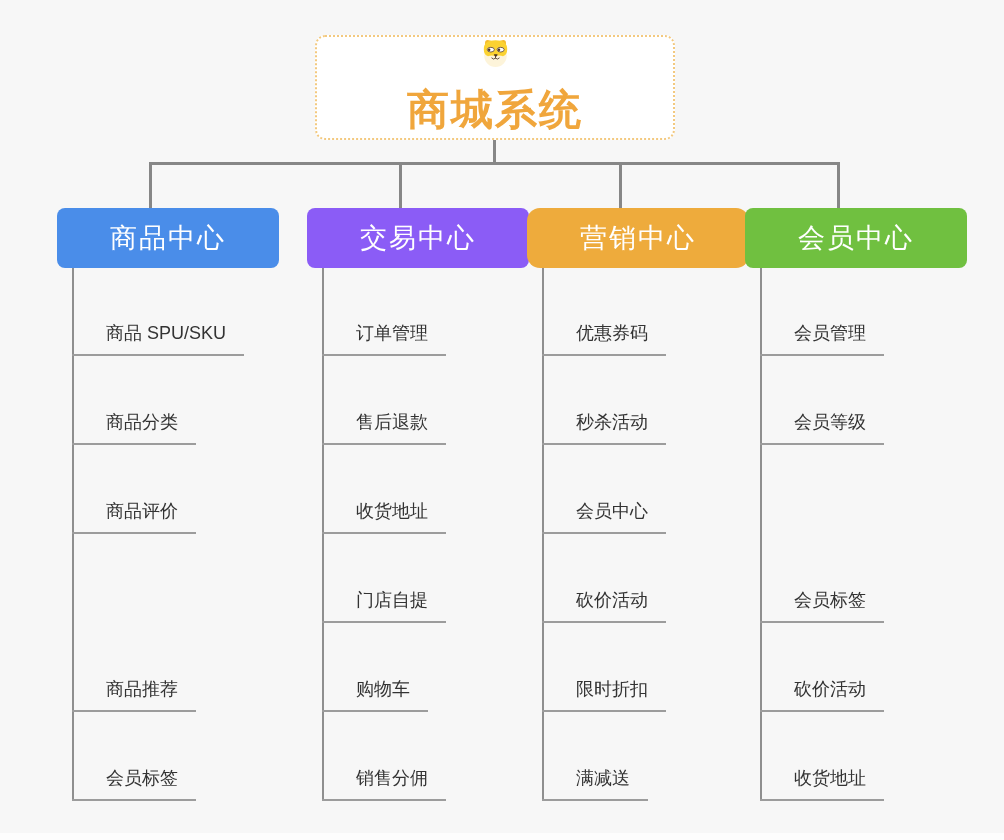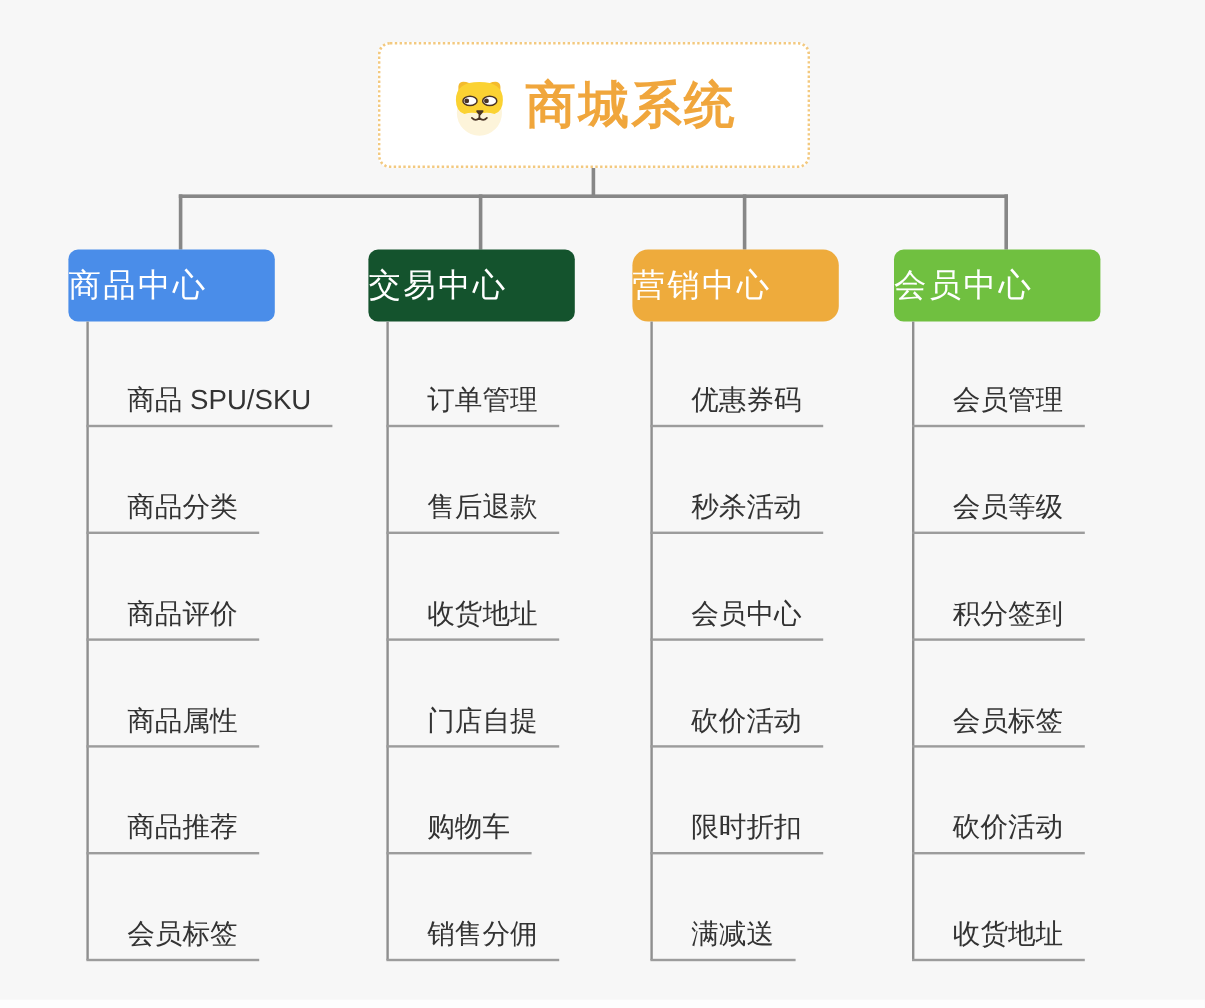--- a/index.html
+++ b/index.html
@@ -8,51 +8,51 @@
     background:#f7f7f7;
     font-family:"Liberation Sans","DejaVu Sans",sans-serif;
   }
   .canvas{position:absolute;inset:0;}
 
   
   .root-node{
     position:absolute;left:315px;top:35px;width:360px;height:105px;
     background:#ffffff;border:2px dotted #f3c97f;border-radius:10px;
     box-sizing:border-box;
-    display:flex;align-items:center;justify-content:center;gap:15px;
+    display:flex;align-items:center;justify-content:center;gap:15px;flex-direction:column;
   }
   .root-title{
     font-size:42px;font-weight:600;color:#f0a63c;letter-spacing:2px;white-space:nowrap;
   }
 
   
   .conn{position:absolute;background:#878787;}
   .conn.stub  {left:493px;top:140px;width:3px;height:25px;}
   .conn.hbar  {left:149px;top:162px;width:691px;height:3px;}
   .conn.drop  {top:162px;width:3px;height:46px;}
   .conn.drop.d1{left:149px;} .conn.drop.d2{left:399px;}
   .conn.drop.d3{left:619px;} .conn.drop.d4{left:837px;}
 
   
   .branch{position:absolute;top:208px;width:240px;height:620px;}
   .branch.b1{left:57px;} .branch.b2{left:307px;}
   .branch.b3{left:527px;} .branch.b4{left:745px;}
   .branch-header{
-    position:absolute;left:0;top:0;width:172px;height:60px;border-radius:8px;
-    display:flex;align-items:center;
+    position:absolute;left:0;top:0;width:222px;height:60px;border-radius:8px;
+    display:flex;align-items:center;justify-content:center;
   }
   .branch-header span{
     color:#ffffff;font-size:27px;font-weight:500;letter-spacing:2px;white-space:nowrap;
   }
   .spine{
     position:absolute;left:15px;top:60px;width:2px;height:532px;background:#8f8f8f;
   }
   .item{
     position:absolute;left:15px;
-    font-size:23px;line-height:30px;color:#333333;white-space:nowrap;
+    font-size:18px;line-height:30px;color:#333333;white-space:nowrap;
     padding:0 18px 6px 34px;border-bottom:2px solid #9c9c9c;
   }
   .item.r1{top:110px;} .item.r2{top:199px;} .item.r3{top:288px;}
   .item.r4{top:377px;} .item.r5{top:466px;} .item.r6{top:555px;}
 
   .bottom-edge{
     position:absolute;left:0;bottom:0;width:1004px;height:7px;background:#fdfdfd;
   }
 </style>
 </head>
@@ -89,27 +89,26 @@
   <div class="conn drop d4"></div>
 
   <div class="branch b1">
     <div class="branch-header" style="background-color: rgb(74, 141, 233);">
       <span>商品中心</span>
     </div>
     <div class="spine"></div>
     <div class="item r1">商品 SPU/SKU</div>
     <div class="item r2">商品分类</div>
     <div class="item r3">商品评价</div>
-    <div class="item r4">商品属性</div>
     <div class="item r5">商品推荐</div>
     <div class="item r6">会员标签</div>
   </div>
 
   <div class="branch b2">
-    <div class="branch-header" style="background-color: #14532d;">
+    <div class="branch-header" style="background-color: #8b5cf6;">
       <span>交易中心</span>
     </div>
     <div class="spine"></div>
     <div class="item r2">售后退款</div>
     <div class="item r1">订单管理</div>
     <div class="item r3">收货地址</div>
     <div class="item r4">门店自提</div>
     <div class="item r5">购物车</div>
     <div class="item r6">销售分佣</div>
   </div>
@@ -127,20 +126,19 @@
     <div class="item r6">满减送</div>
   </div>
 
   <div class="branch b4">
     <div class="branch-header" style="background-color: rgb(112, 192, 64);">
       <span>会员中心</span>
     </div>
     <div class="spine"></div>
     <div class="item r1">会员管理</div>
     <div class="item r2">会员等级</div>
-    <div class="item r3">积分签到</div>
     <div class="item r4">会员标签</div>
     <div class="item r5">砍价活动</div>
     <div class="item r6">收货地址</div>
   </div>
 
   <div class="bottom-edge"></div>
 </div>
 
 </body></html>

